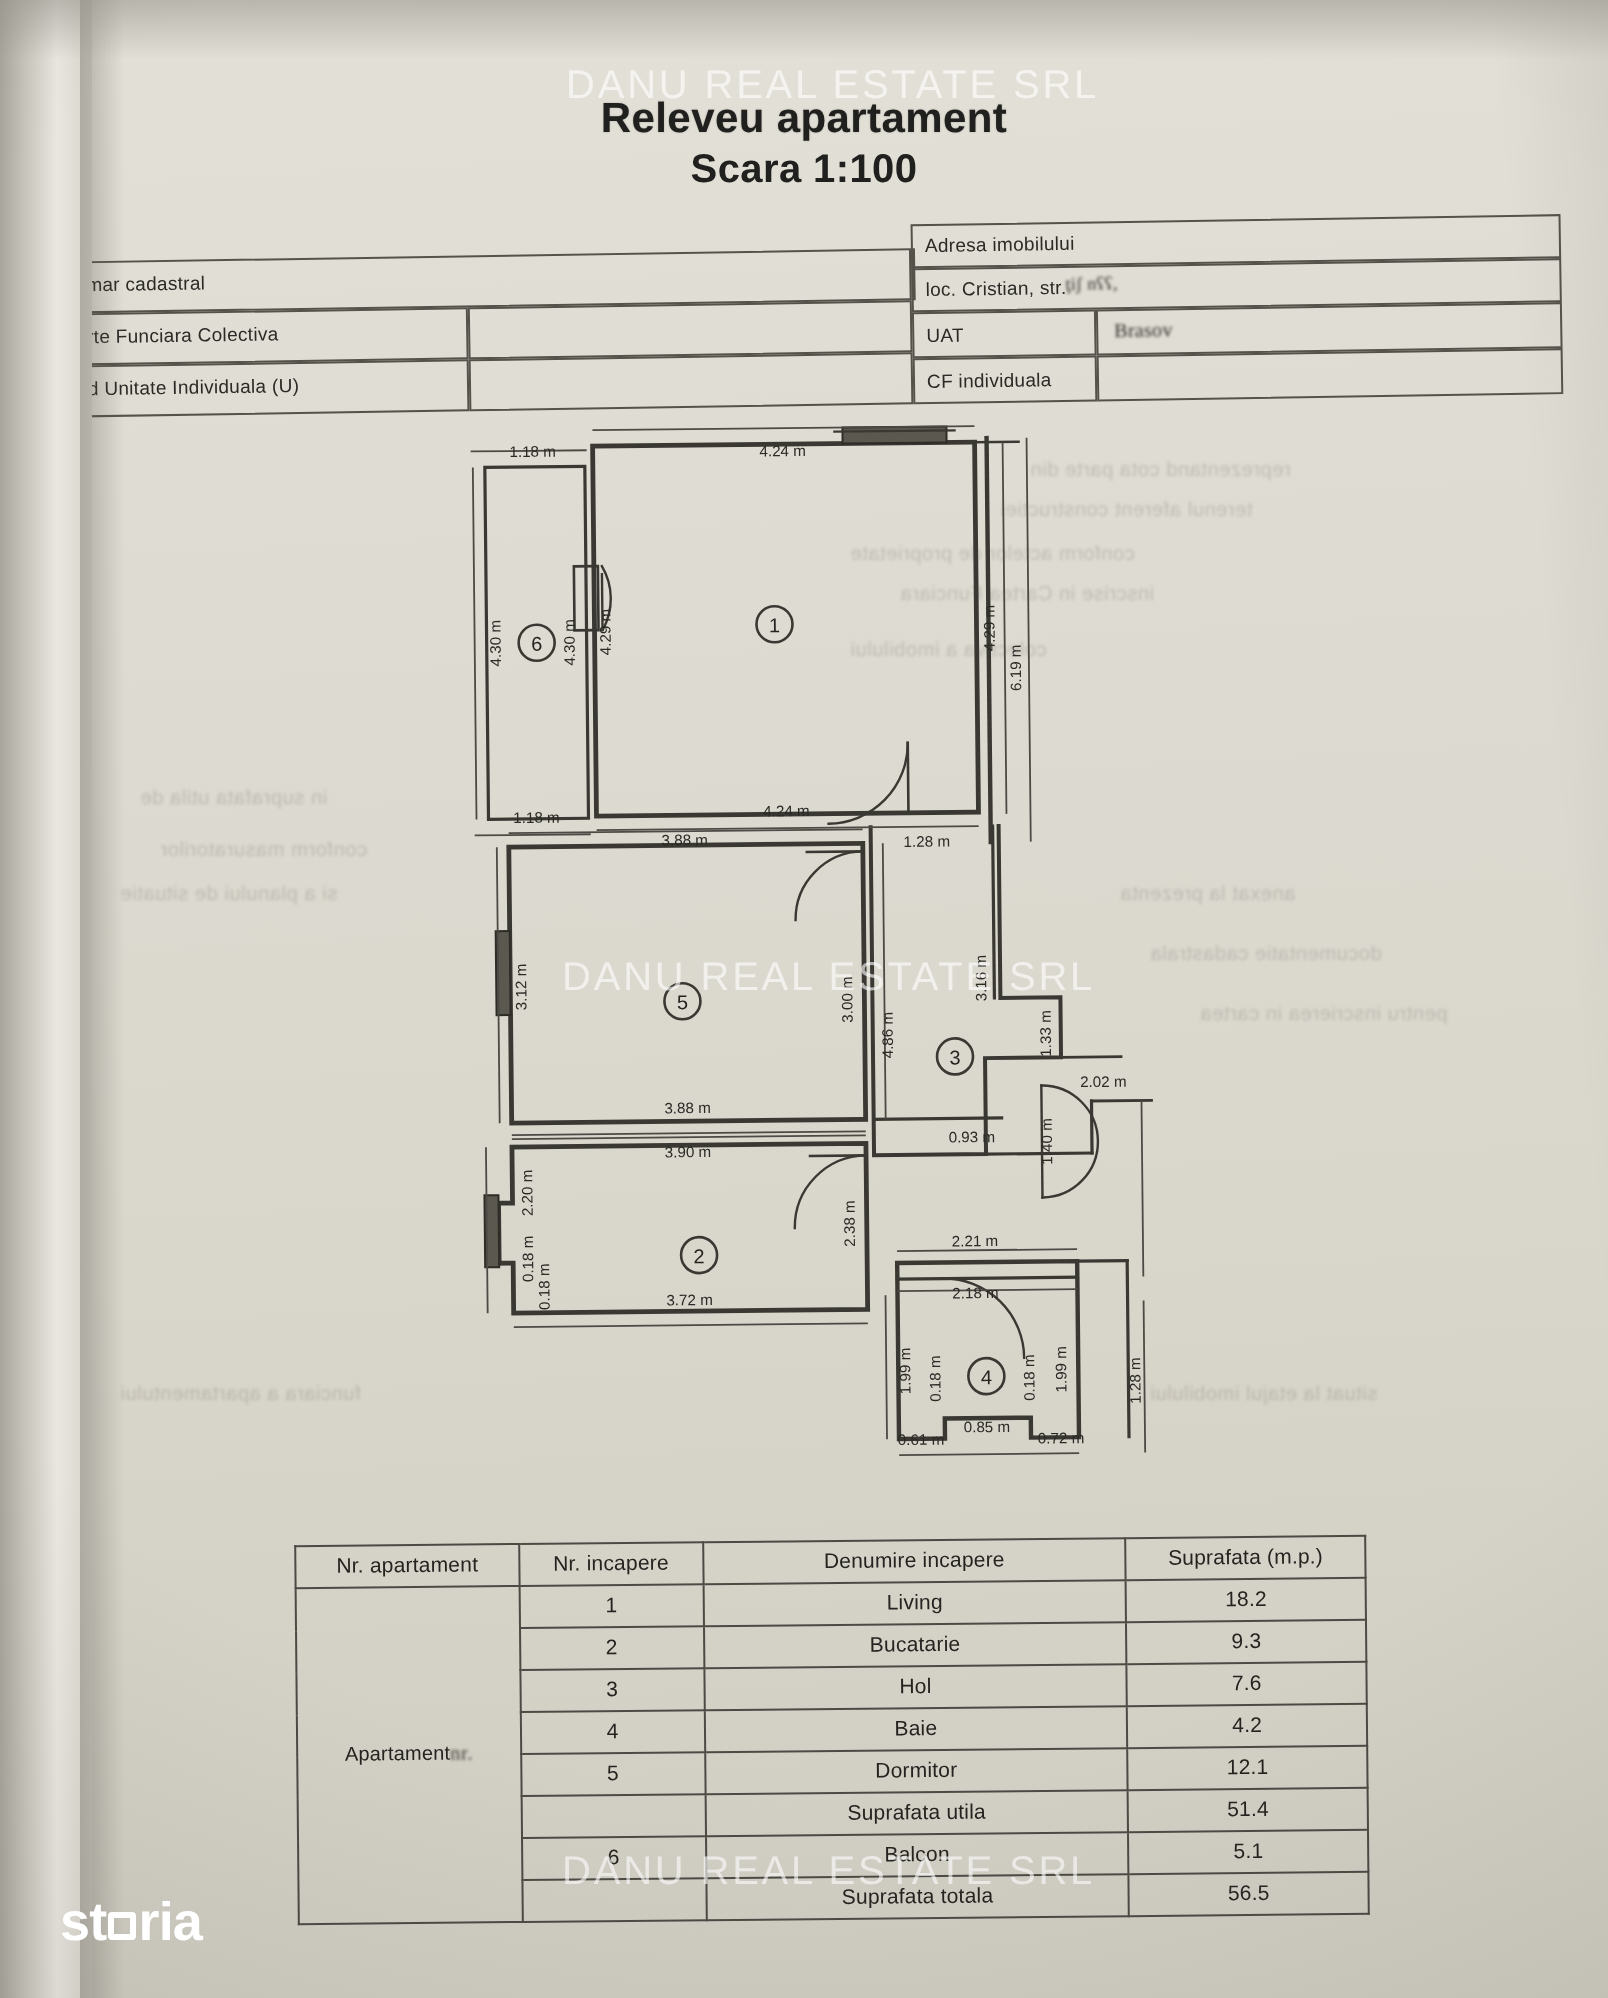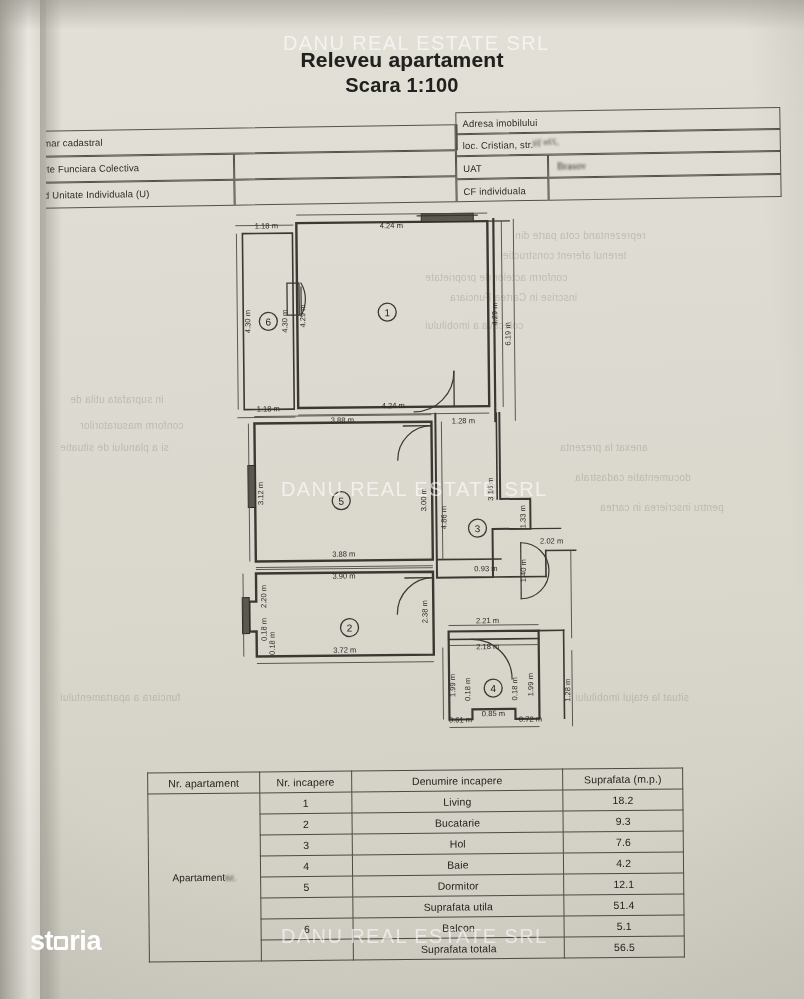--- a/index.html
+++ b/index.html
@@ -123,21 +123,21 @@
     user-select: none;
     pointer-events: none;
     font-family: "Liberation Sans", sans-serif;
   }
   #wm-top    { left: 283px; top: 32px; }
   #wm-mid    { left: 281px; top: 478px; }
   #wm-bottom { left: 281px; top: 925px; }
 
   
   #storia {
-    position: absolute; left: 30px; top: 926px;
+    position: absolute; left: 30px; top: 946px;
     font-size: 27px; font-weight: bold; color: #ffffff;
     letter-spacing: -0.4px;
     display: flex; align-items: baseline;
   }
   #storia .sq {
     display: inline-block; width: 14px; height: 14px;
     border: 3.5px solid #ffffff; border-radius: 2px;
     margin: 0 1px;
   }
 </style>

